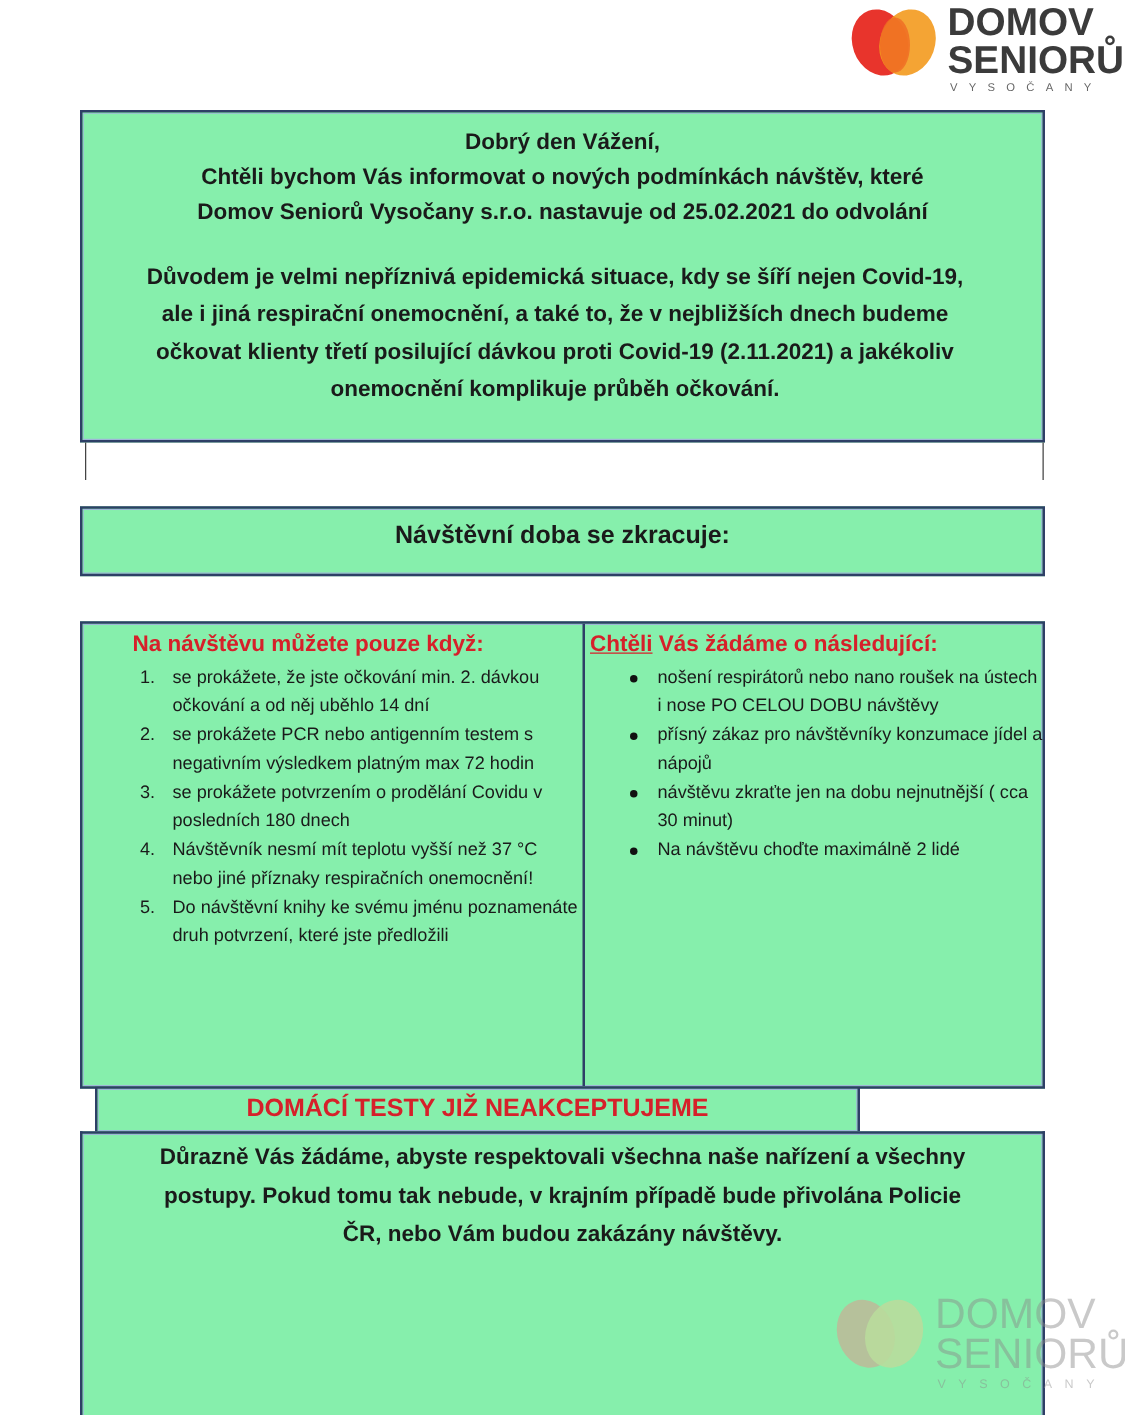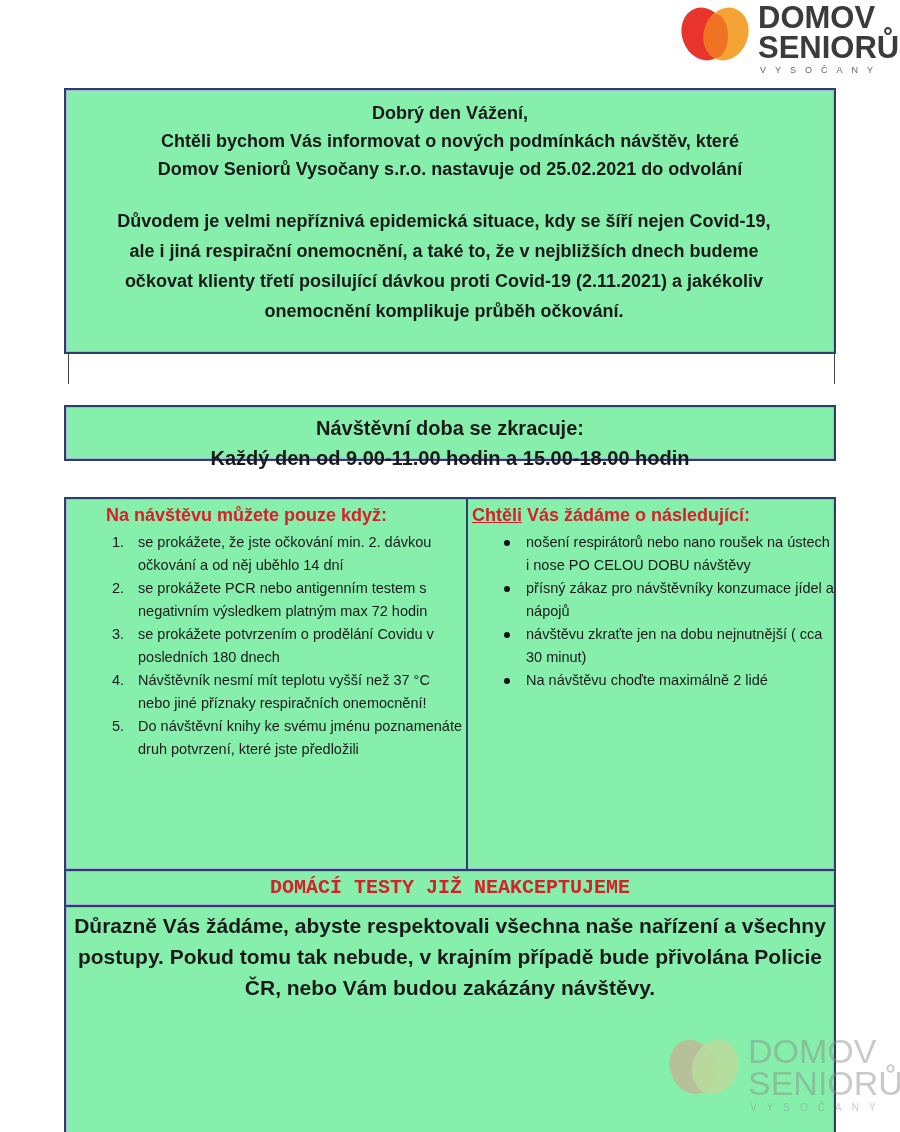--- a/index.html
+++ b/index.html
@@ -53,26 +53,26 @@
     #right-head { left:406px; top:6px; }
     #right-head .u { text-decoration:underline; }
     ol.rules { position:absolute; left:30px; top:32px; width:366px; margin:0; padding:0; list-style:none; font-size:14.5px; line-height:22.5px; }
     ol.rules li { position:relative; padding-left:42px; margin-bottom:1px; }
     ol.rules li .num { position:absolute; left:16px; top:0; }
     ul.req { position:absolute; left:412px; top:32px; width:356px; margin:0; padding:0; list-style:none; font-size:14.5px; line-height:22.5px; }
     ul.req li { position:relative; padding-left:48px; margin-bottom:1px; }
     ul.req li .dot { position:absolute; left:26px; top:9px; width:6px; height:6px; border-radius:50%; background:#111; }
 
     
-    #box4 { left:64px; top:869px; width:772px; height:38px;font-family:Liberation Mono, monospace; }
+    #box4 { left:76px; top:869px; width:612px; height:38px; }
     #box4 .t { position:absolute; left:0; right:0; top:5px; text-align:center; font-size:20px; font-weight:bold; color:#d6202a; }
 
     
     #box5 { left:64px; top:905px; width:772px; height:240px; border-bottom:none; }
-    #box5 .p1 { position:absolute; left:0; right:0; top:3px; font-size:21px; line-height:31px; font-weight:bold; text-align:center; }
+    #box5 .p1 { position:absolute; left:0; right:0; top:3px; font-size:18px; line-height:31px; font-weight:bold; text-align:center; }
     #box5 .p2 { position:absolute; left:0; right:0; top:112px; font-size:18px; line-height:31px; font-weight:bold; text-align:center; }
   </style>
 </head>
 <body>
 
 <div class="logo">
   <svg class="hearts" viewBox="0 0 72 60">
     <ellipse cx="24" cy="30" rx="22" ry="27" fill="#e8342c" transform="rotate(-20 24 30)"></ellipse>
     <ellipse cx="46" cy="30" rx="22" ry="27" fill="#f39a1e" opacity="0.9" transform="rotate(20 46 30)"></ellipse>
     <ellipse cx="36" cy="32" rx="12" ry="22" fill="#ef6a24" opacity="0.8"></ellipse>
@@ -94,21 +94,20 @@
     <div>očkovat klienty třetí posilující dávkou proti Covid-19 (2.11.2021) a jakékoliv</div>
     <div>onemocnění komplikuje průběh očkování.</div>
   </div>
 </div>
 
 <div id="connector"></div>
 <div id="connector2"></div>
 
 <div class="box" id="box2">
   <div class="l1">Návštěvní doba se zkracuje:</div>
-  <div class="l2">Každý den od 9.00-11.00 hodin a 15.00-18.00 hodin</div>
 </div>
 
 <div class="box" id="box3">
   <div id="colsep"></div>
 
   <div class="col-head" id="left-head">Na návštěvu můžete pouze když:</div>
   <ol class="rules">
     <li><span class="num">1.</span><span>se prokážete, že jste očkování min. 2. dávkou očkování a od něj uběhlo 14 dní</span></li>
     <li><span class="num">2.</span><span>se prokážete PCR nebo antigenním testem s negativním výsledkem platným max 72 hodin</span></li>
     <li><span class="num">3.</span><span>se prokážete potvrzením o prodělání Covidu v posledních 180 dnech</span></li>

